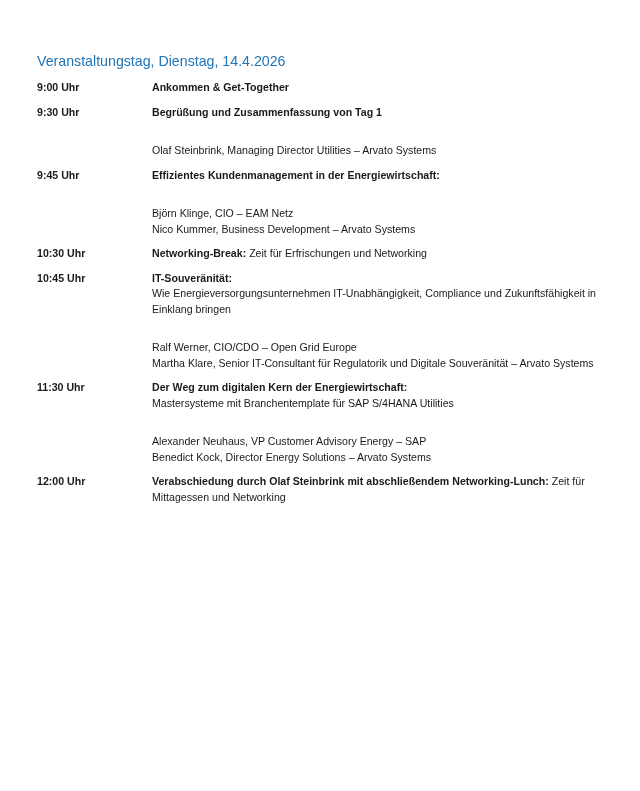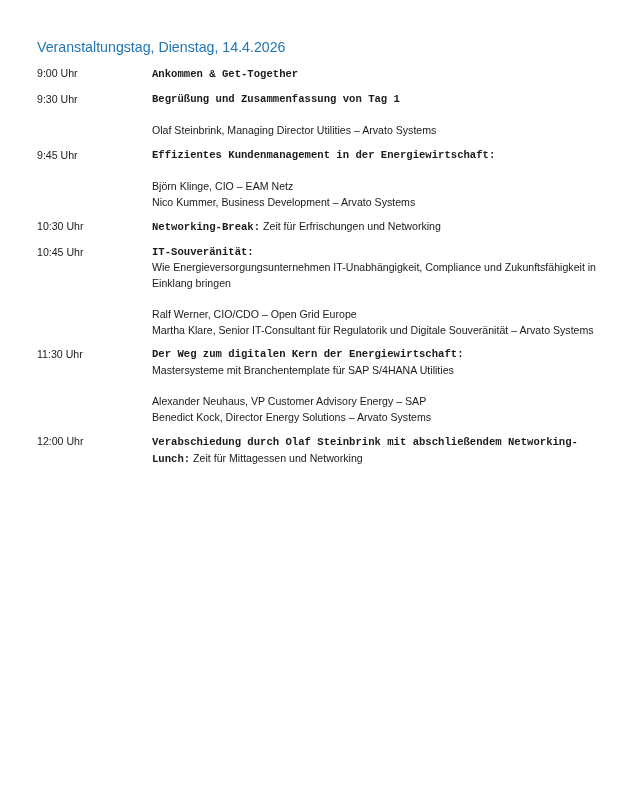--- a/index.html
+++ b/index.html
@@ -1,24 +1,24 @@
 <!DOCTYPE html>
 <html><head>
   <meta charset="utf-8">
   <style>
     html, body { margin: 0; padding: 0; background: #ffffff; }
     body { width: 640px; height: 791px; position: relative; overflow: hidden;
            font-family: "Liberation Sans", sans-serif; color: #1a1a1a; }
-    .page { position: absolute; left: 37px; top: 38px; width: 570px; }
+    .page { position: absolute; left: 37px; top: 52px; width: 570px; }
     .title { font-size: 14.2px; color: #1f74b5; margin: 0 0 10px 0; line-height: 18px; font-weight: normal; }
     .row { display: flex; font-size: 10.6px; line-height: 15.5px; }
-    .time { width: 115px; flex: 0 0 115px; font-weight: normal; color: #1a1a1a; }
+    .time { width: 115px; flex: 0 0 115px; font-weight: bold; color: #1a1a1a; }
     .content { flex: 1; }
-    .bold { font-weight: bold; font-family: Liberation Mono, monospace; }
-    .speakers { margin-top: 16px; }
+    .bold { font-weight: bold; }
+    .speakers { margin-top: 23px; }
     .row + .row { margin-top: 9px; justify-content: flex-end; }
     .line { display: block; }
   </style>
 </head>
 <body>
 
 <div class="page">
   <h2 class="title">Veranstaltungstag, Dienstag, 14.4.2026</h2>
 
   <div class="row">

